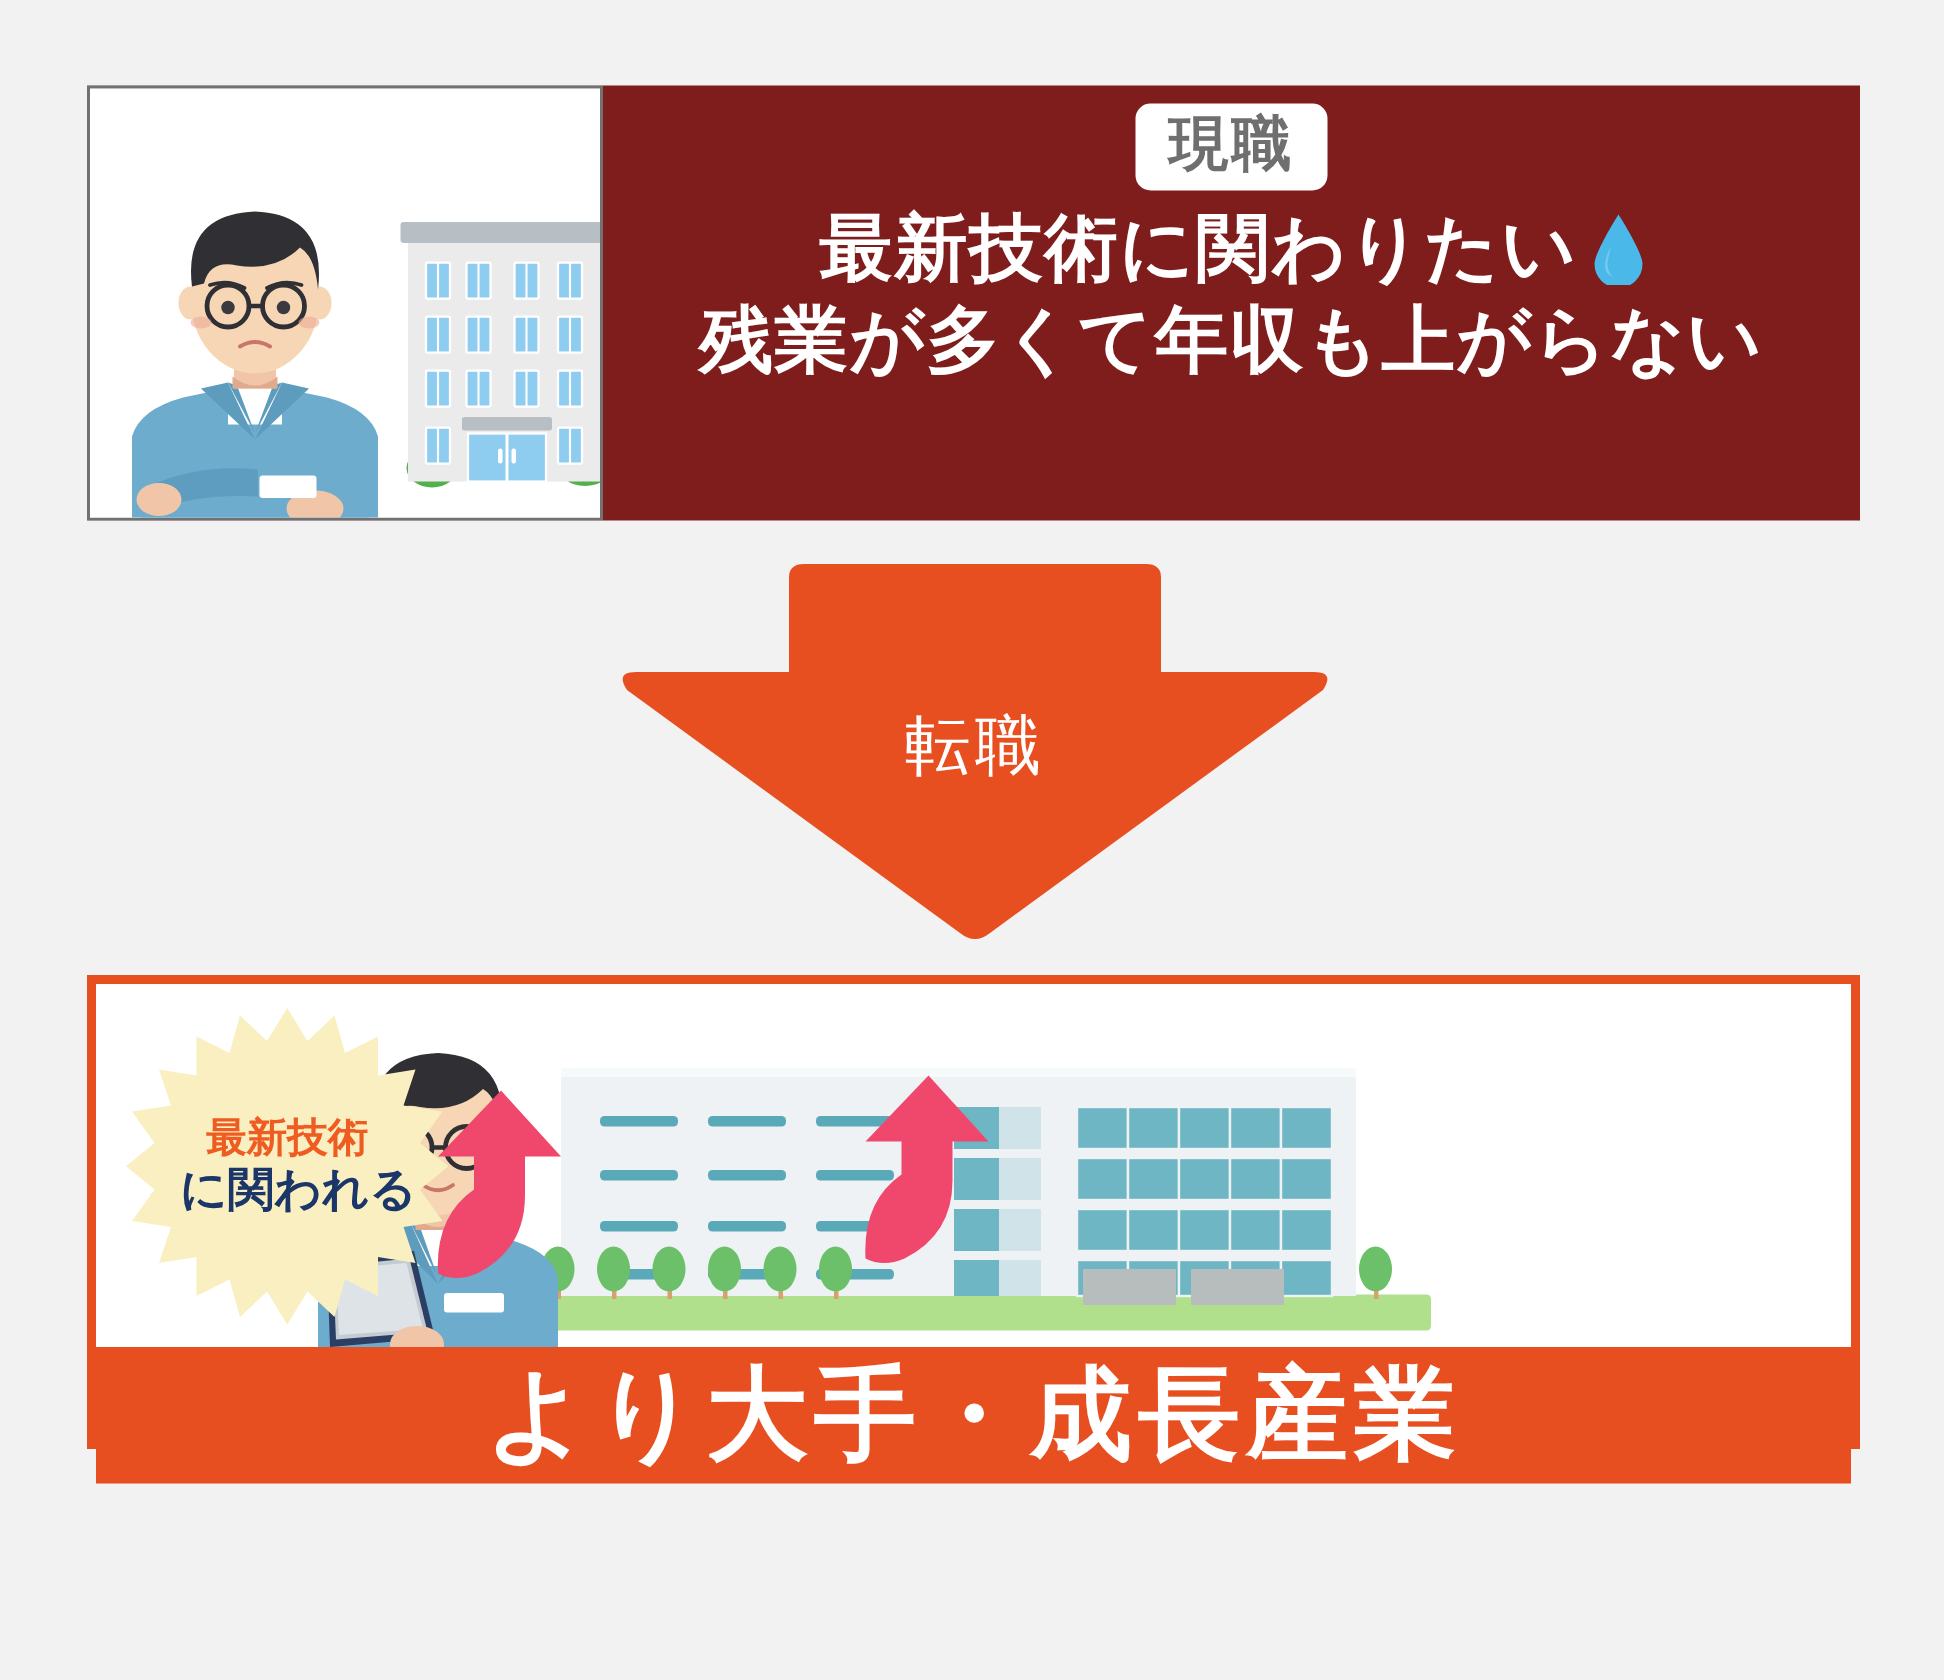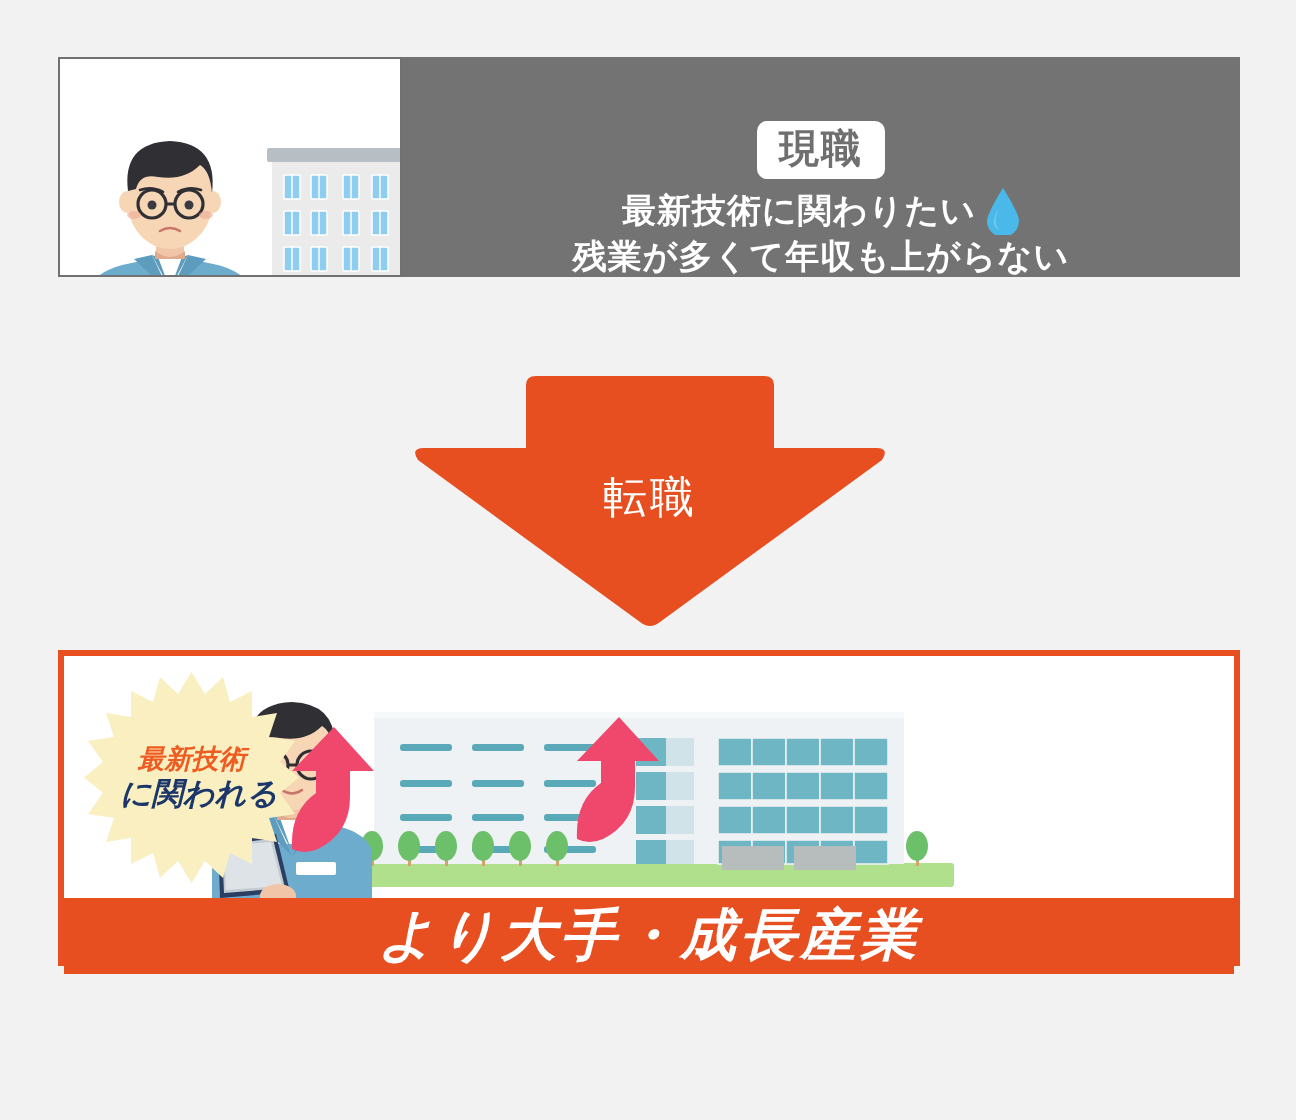--- a/index.html
+++ b/index.html
@@ -18,24 +18,24 @@
     position: absolute;
     inset: 0;
   }
 
   
   .current-panel {
     position: absolute;
     left: 58px;
     top: 57px;
     width: 1182px;
-    height: 220px;
-    background: #737373;
-    display: flex;
-    align-items: flex-end;
+    height: 290px;
+    background: #7f1d1d;
+    display: flex;
+    align-items: flex-start;
     box-sizing: border-box;
   }
   .current-illo {
     width: 344px;
     height: 100%;
     background: #ffffff;
     position: relative;
     overflow: hidden;
     flex: none;
     box-sizing: border-box;
@@ -56,21 +56,21 @@
     font-size: 40px;
     font-weight: 700;
     letter-spacing: 2px;
     border-radius: 10px;
     padding: 4px 22px 8px;
     line-height: 1.15;
     margin-bottom: 8px;
   }
   .current-line {
     color: #ffffff;
-    font-size: 34px;
+    font-size: 49px;
     font-weight: 700;
     letter-spacing: 1px;
     line-height: 1.25;
     white-space: nowrap;
     text-align: center;
     position: relative;
   }
   .line-with-drop {
     display: flex;
     align-items: center;
@@ -108,39 +108,38 @@
     position: absolute;
     left: 58px;
     top: 650px;
     width: 1182px;
     height: 316px;
     border: 6px solid #e74f21;
     box-sizing: border-box;
     background: #ffffff;
     display: flex;
     flex-direction: column;
-    font-style: italic;
   }
   .new-scene {
     position: relative;
     height: 242px;
     background: #ffffff;
     overflow: hidden;
     flex: none;
   }
   .new-banner {
     flex: 1;
     background: #e74f21;
     display: flex;
     align-items: center;
     justify-content: center;
   }
   .new-banner-text {
     color: #ffffff;
-    font-size: 56px;
+    font-size: 68px;
     font-weight: 700;
     letter-spacing: 4px;
     white-space: nowrap;
     text-align: right;
   }
 
   
   .burst {
     position: absolute;
     width: 215px;

